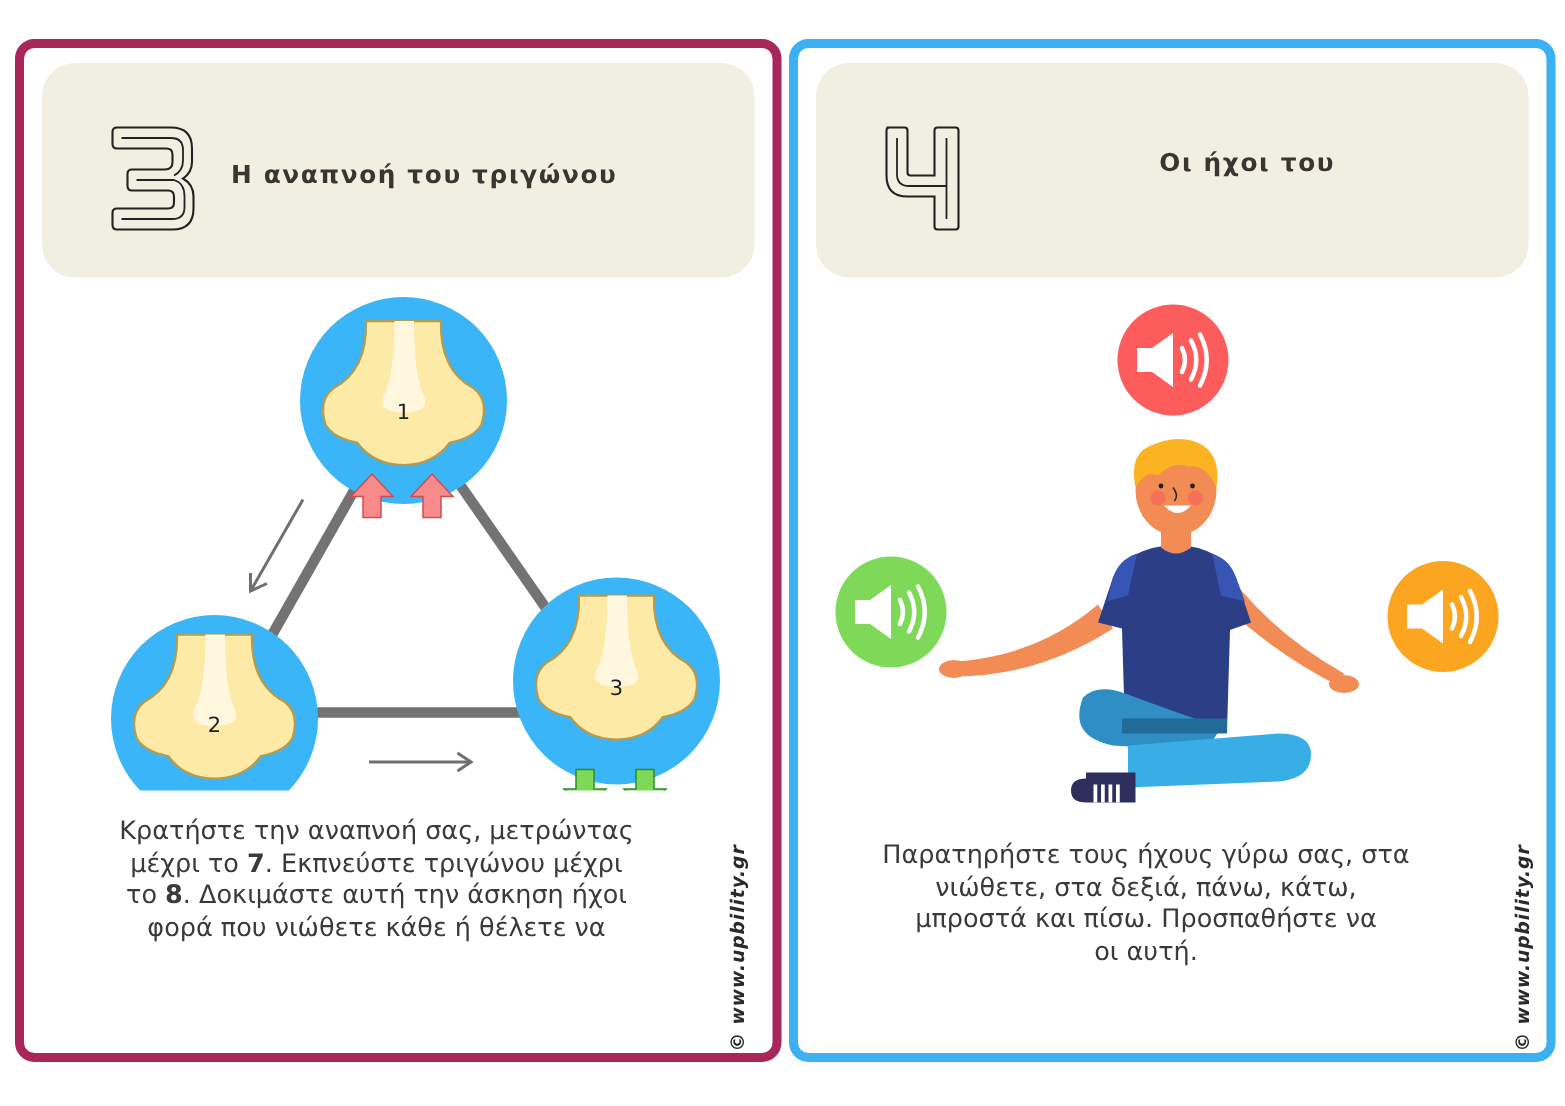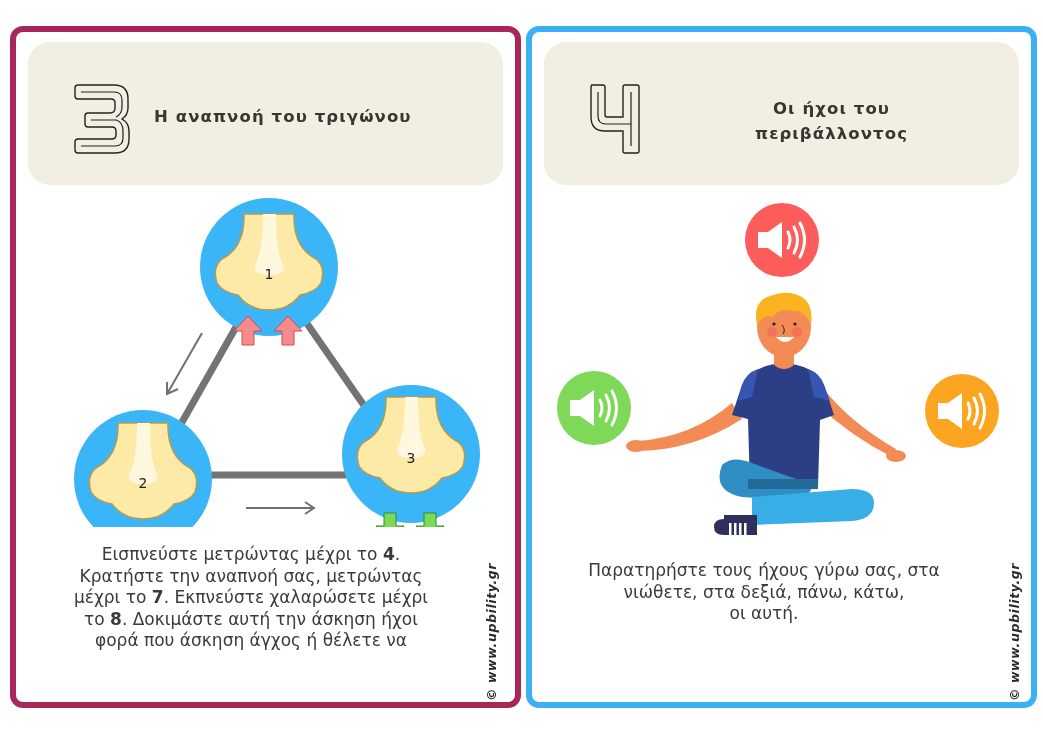--- a/index.html
+++ b/index.html
@@ -122,39 +122,37 @@
       <path d="M341 200 H354 Q354 238 361 251 Q364 261 347 261 Q331 261 333 251 Q341 238 341 200 Z" fill="#fff8de"></path>
       <text x="347" y="266" text-anchor="middle" font-family="DejaVu Sans, sans-serif" font-size="14" fill="#222">3</text>
       <g fill="#7ed957" stroke="#2e8b2e" stroke-width="1">
         <polygon points="326,344 312,329 320,329 320,316 332,316 332,329 340,329"></polygon>
         <polygon points="366,344 352,329 360,329 360,316 372,316 372,329 380,329"></polygon>
       </g>
     </g>
   </svg>
 
   <div class="body-text">
-    <div><span>Εισπνεύστε μετρώντας μέχρι το </span><b>4</b><span>.</span></div>
     <div><span>Κρατήστε την αναπνοή σας, μετρώντας</span></div>
-    <div><span>μέχρι το </span><b>7</b><span>. Εκπνεύστε χαλαρώσετε μέχρι</span></div>
+    <div><span>μέχρι το </span><b>7</b><span>. Εκπνεύστε τριγώνου μέχρι</span></div>
     <div><span>το </span><b>8</b><span>. Δοκιμάστε αυτή την άσκηση ήχοι</span></div>
-    <div><span>φορά που άσκηση άγχος ή θέλετε να</span></div>
+    <div><span>φορά που νιώθετε κάθε ή θέλετε να</span></div>
   </div>
 
   <div class="credit">© www.upbility.gr</div>
 </div>
 
 <div class="card" id="card-4">
   <div class="header">
     <svg class="num" viewBox="0 0 60 74">
       <path d="M3 3 H15 Q17 3 17 5 V33 Q17 35 19 35 H35 V5 Q35 3 37 3 H49 Q51 3 51 5 V69 Q51 71 49 71 H37 Q35 71 35 69 V49 H17 Q3 49 3 35 V5 Q3 3 5 3 Z" fill="none" stroke="#222" stroke-width="1.4"></path>
       <path d="M10 10 V34 Q10 42 18 42 H43 M43 10 V64" fill="none" stroke="#222" stroke-width="1.2"></path>
     </svg>
     <div class="title">
       <div>Οι ήχοι του</div>
-      <div>περιβάλλοντος</div>
     </div>
   </div>
 
   <svg class="illus" style="left:20px; top:165px;" width="460" height="340" viewBox="0 0 460 340">
 
     <g>
       <circle cx="230" cy="43" r="37" fill="#fd5c5c"></circle>
       <polygon points="206,35 216,35 230,25 230,61 216,51 206,51" fill="#fff"></polygon>
       <path d="M236 35 Q240 43 236 51" stroke="#fff" stroke-width="3" fill="none" stroke-linecap="round"></path>
       <path d="M242 30 Q249 43 242 56" stroke="#fff" stroke-width="3" fill="none" stroke-linecap="round"></path>
@@ -207,17 +205,18 @@
       <rect x="177" y="326" width="2.5" height="12" fill="#fff"></rect>
       <rect x="182" y="326" width="2.5" height="12" fill="#fff"></rect>
       <rect x="187" y="326" width="2.5" height="12" fill="#fff"></rect>
       <rect x="192" y="326" width="2.5" height="12" fill="#fff"></rect>
     </g>
   </svg>
 
   <div class="body-text">
     <div>Παρατηρήστε τους ήχους γύρω σας, στα</div>
     <div>νιώθετε, στα δεξιά, πάνω, κάτω,</div>
+    <div>μπροστά και πίσω. Προσπαθήστε να</div>
     <div>οι αυτή.</div>
   </div>
 
   <div class="credit">© www.upbility.gr</div>
 </div>
 
 </body></html>

